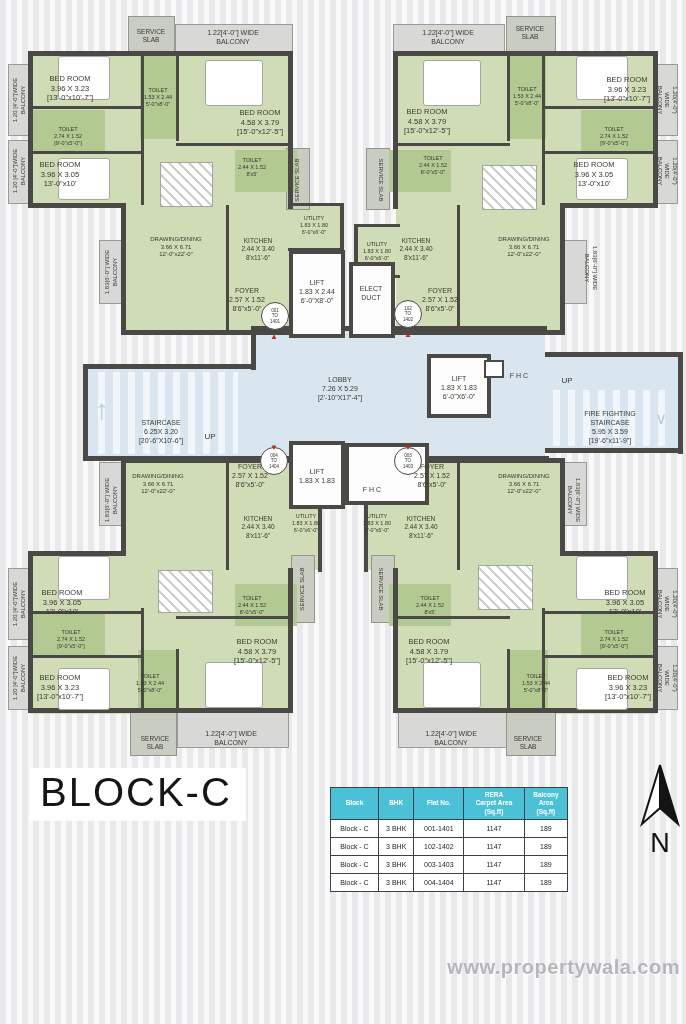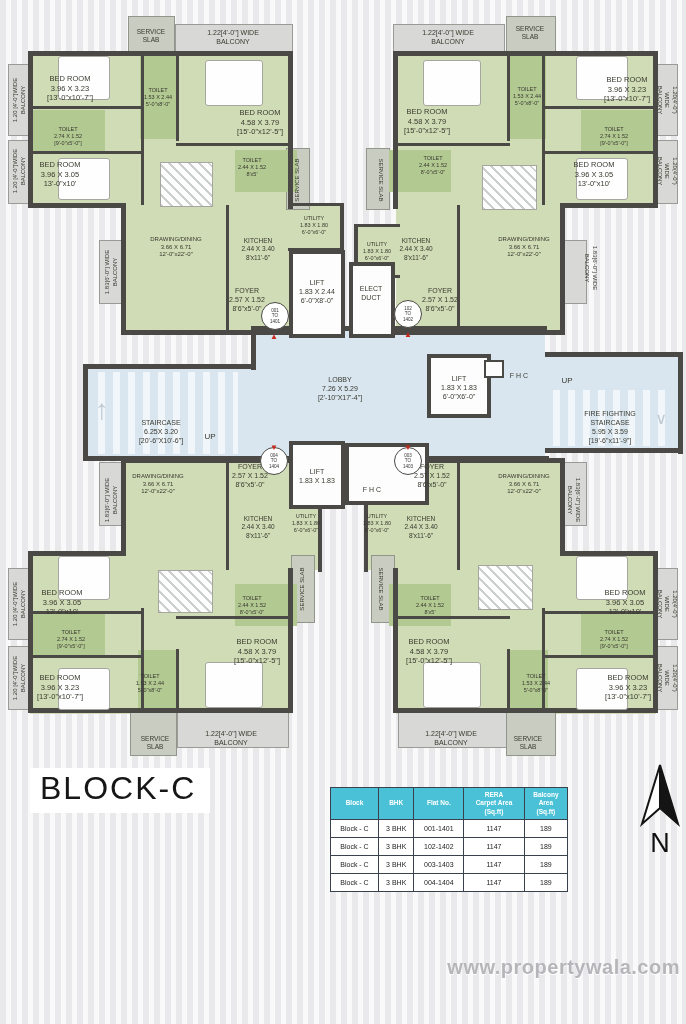--- a/index.html
+++ b/index.html
@@ -19,21 +19,21 @@
   .lbl{position:absolute;color:#39392f;text-align:center;white-space:pre-line;line-height:1.28;z-index:40;}
   .bed{background:#fefefe;border:1px solid #a6a6a0;border-radius:3px;z-index:5;}
   .dtable{background:#fefefe;border:1px solid #a6a6a0;z-index:5;
           background-image:repeating-linear-gradient(45deg,rgba(110,120,110,.35) 0 2px,rgba(0,0,0,0) 2px 7px);}
   .circle{position:absolute;width:26px;height:26px;border-radius:50%;background:#fff;border:1.5px solid #4a4945;
           z-index:50;display:flex;align-items:center;justify-content:center;text-align:center;
           font-size:4.6px;line-height:1.15;color:#333;white-space:pre-line;transform:translate(-50%,-50%);}
   .marker{position:absolute;color:#c8271c;font-size:8px;z-index:55;transform:translate(-50%,-50%);}
   .stairarrow{position:absolute;color:#bfcad3;z-index:30;transform:translate(-50%,-50%);}
   #block-title{position:absolute;left:30px;top:768px;background:#fff;padding:2px 14px 6px 10px;
-               font-size:32px;letter-spacing:2px;color:#161616;z-index:60;}
+               font-size:40px;letter-spacing:2px;color:#161616;z-index:60;}
   #flat-table{position:absolute;left:330px;top:787px;width:238px;border-collapse:collapse;z-index:60;background:#fff;}
   #flat-table th{background:#4bc1d7;color:#fff;font-weight:bold;font-size:6.5px;line-height:1.3;
                  border:1px solid #39424c;padding:3px 1px;white-space:pre-line;text-align:center;}
   #flat-table td{font-size:7px;color:#222;border:1px solid #39424c;text-align:center;padding:5px 1px;}
   #north{position:absolute;left:634px;top:762px;width:52px;text-align:center;z-index:60;}
   #north-label{font-size:27px;color:#111;margin-top:-4px;}
   #watermark{position:absolute;left:436px;top:956px;width:244px;text-align:right;font-size:20px;font-weight:bold;
              color:#b6b6ba;letter-spacing:.5px;text-shadow:0 1px 0 #fff;z-index:60;}
 </style>
 </head>

